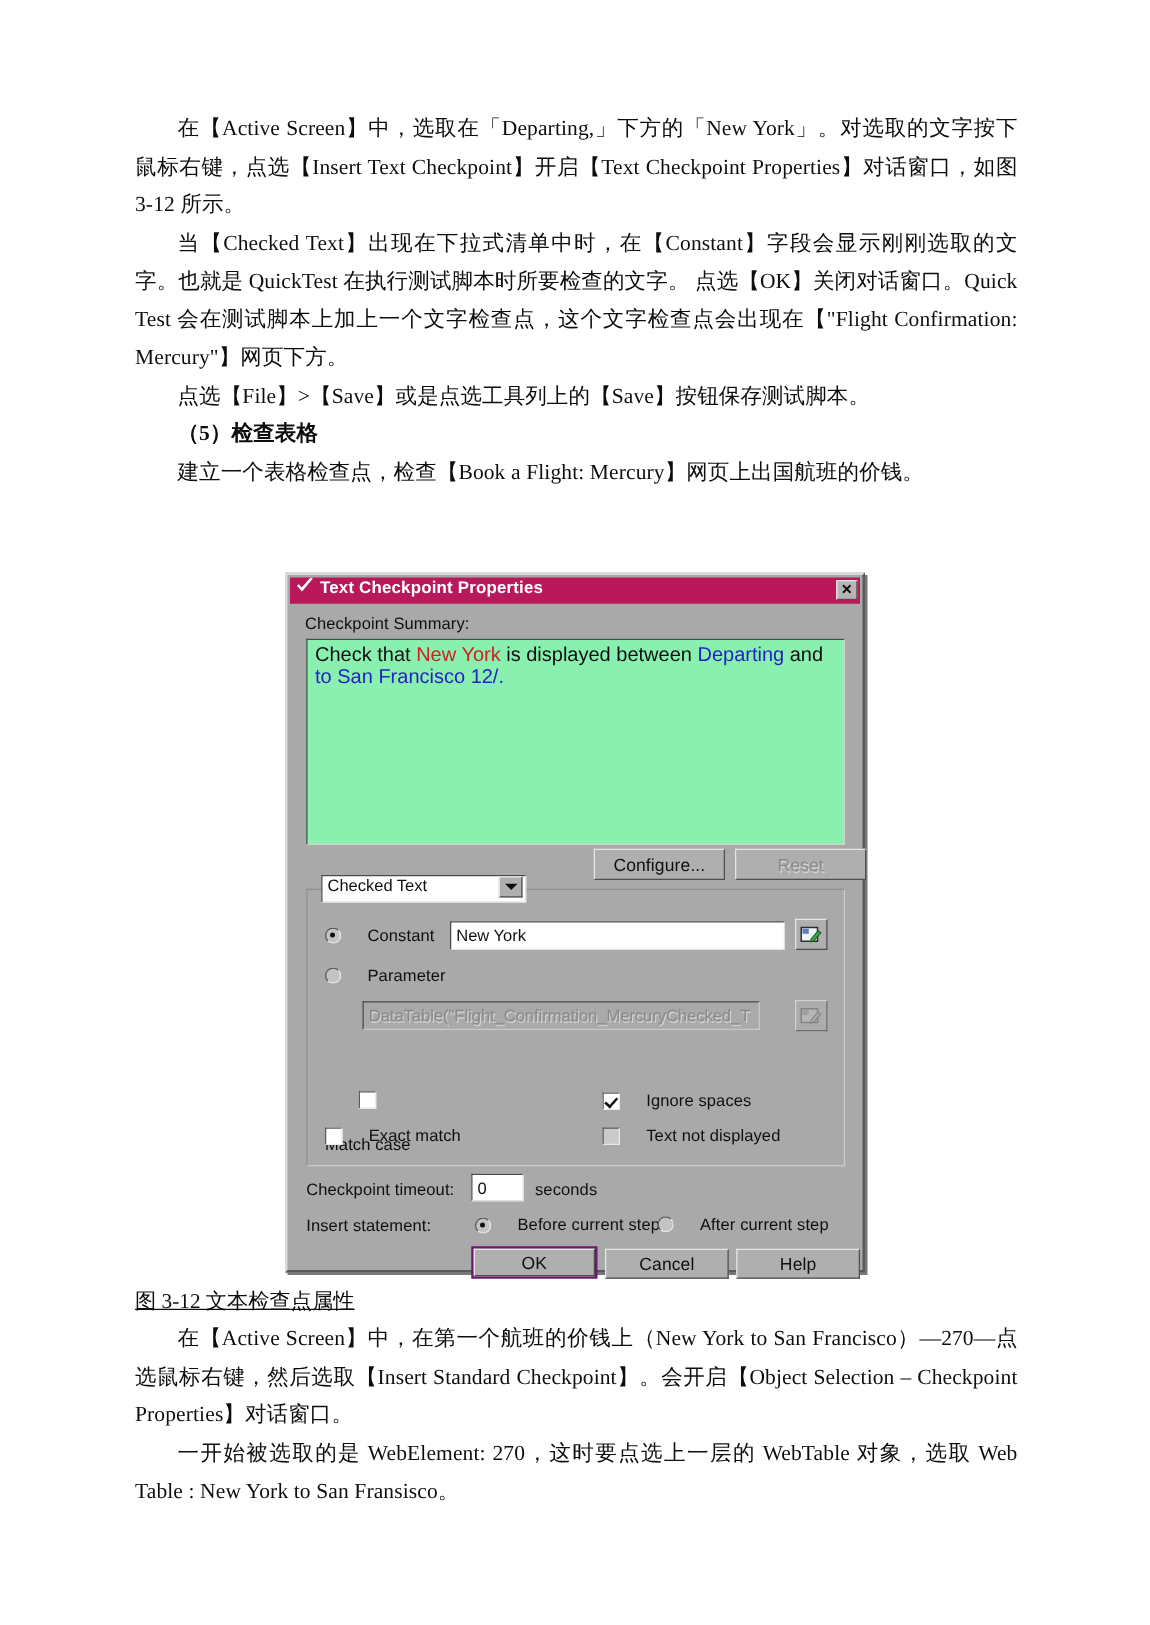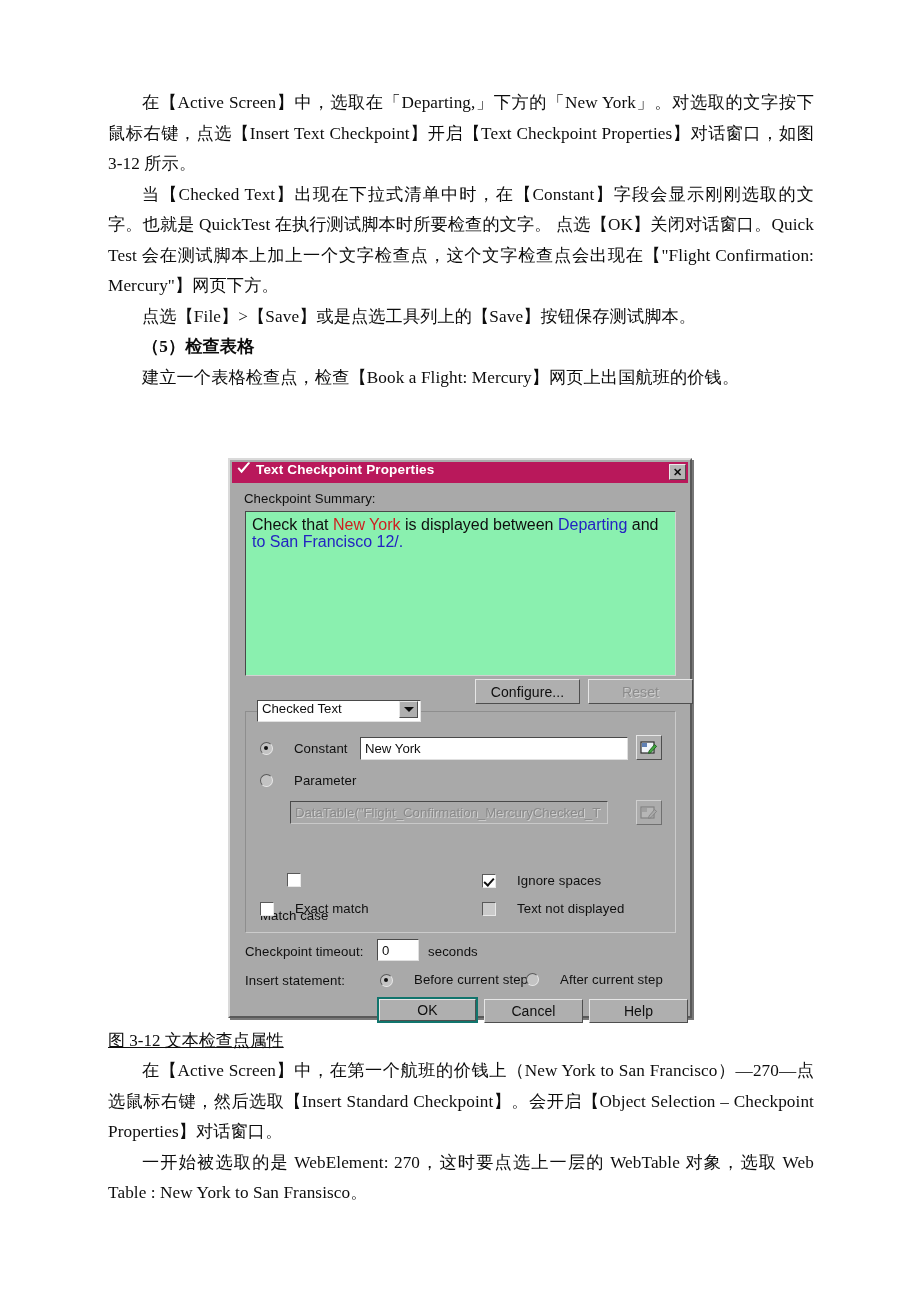--- a/index.html
+++ b/index.html
@@ -161,21 +161,21 @@
     box-sizing: border-box;
     font-family: "Liberation Sans", sans-serif;
     font-size: 14px;
     color: #111;
     display: flex;
     align-items: center;
     justify-content: center;
     letter-spacing: 0.1px;
   }
   .btn.disabled { color: #8c8c8c; text-shadow: 1px 1px 0 #cfcfcf; }
-  .btn.default { border: 2px solid #0f766e; }
+  .btn.default { border: 2px solid #701a75; }
   .btn.default .inner {
     width: 100%; height: 100%;
     background: #aeaeae;
     border-top: 1.5px solid #e4e4e4;
     border-left: 1.5px solid #e4e4e4;
     border-right: 1.5px solid #4f4f4f;
     border-bottom: 1.5px solid #4f4f4f;
     box-sizing: border-box;
     display: flex; align-items: center; justify-content: center;
   }

